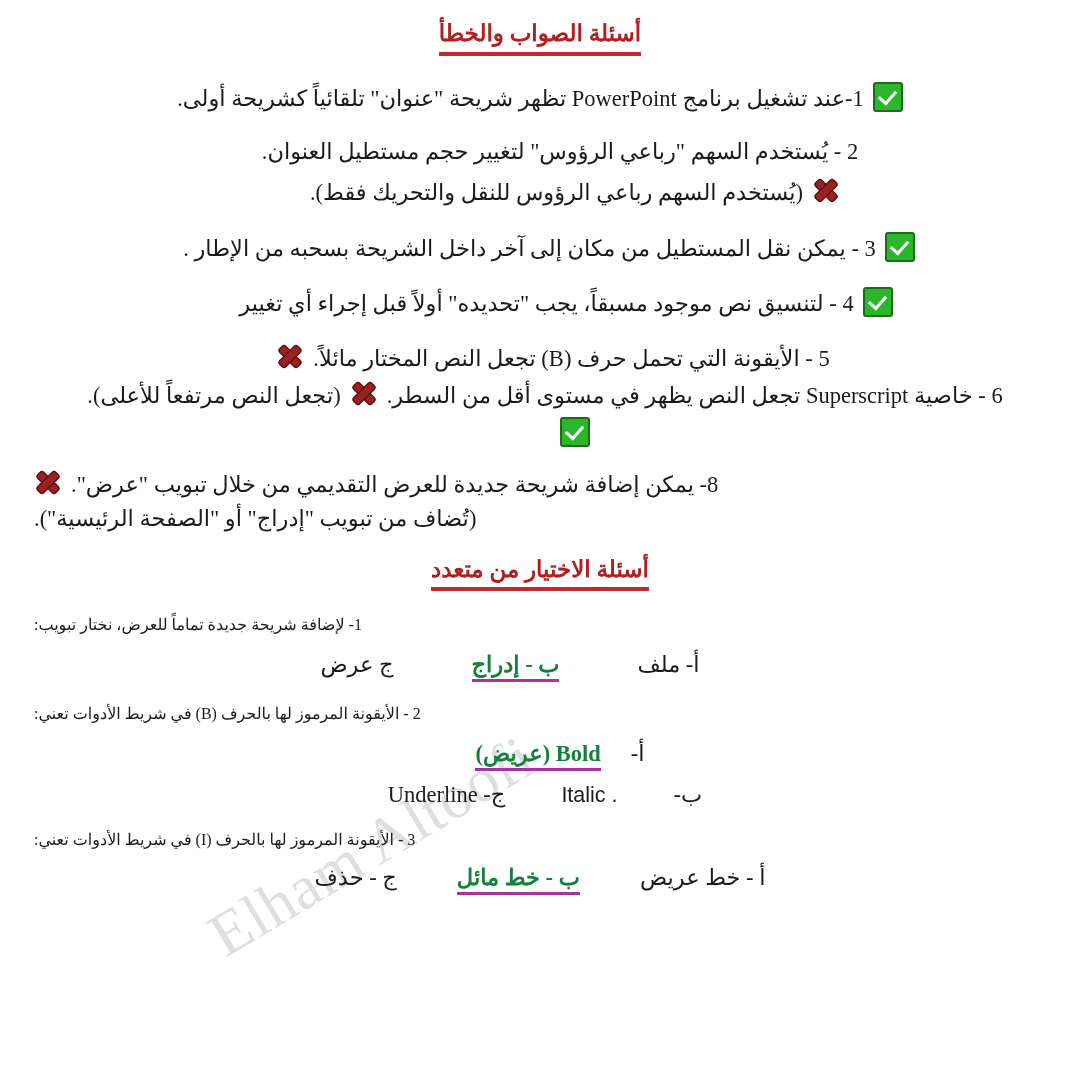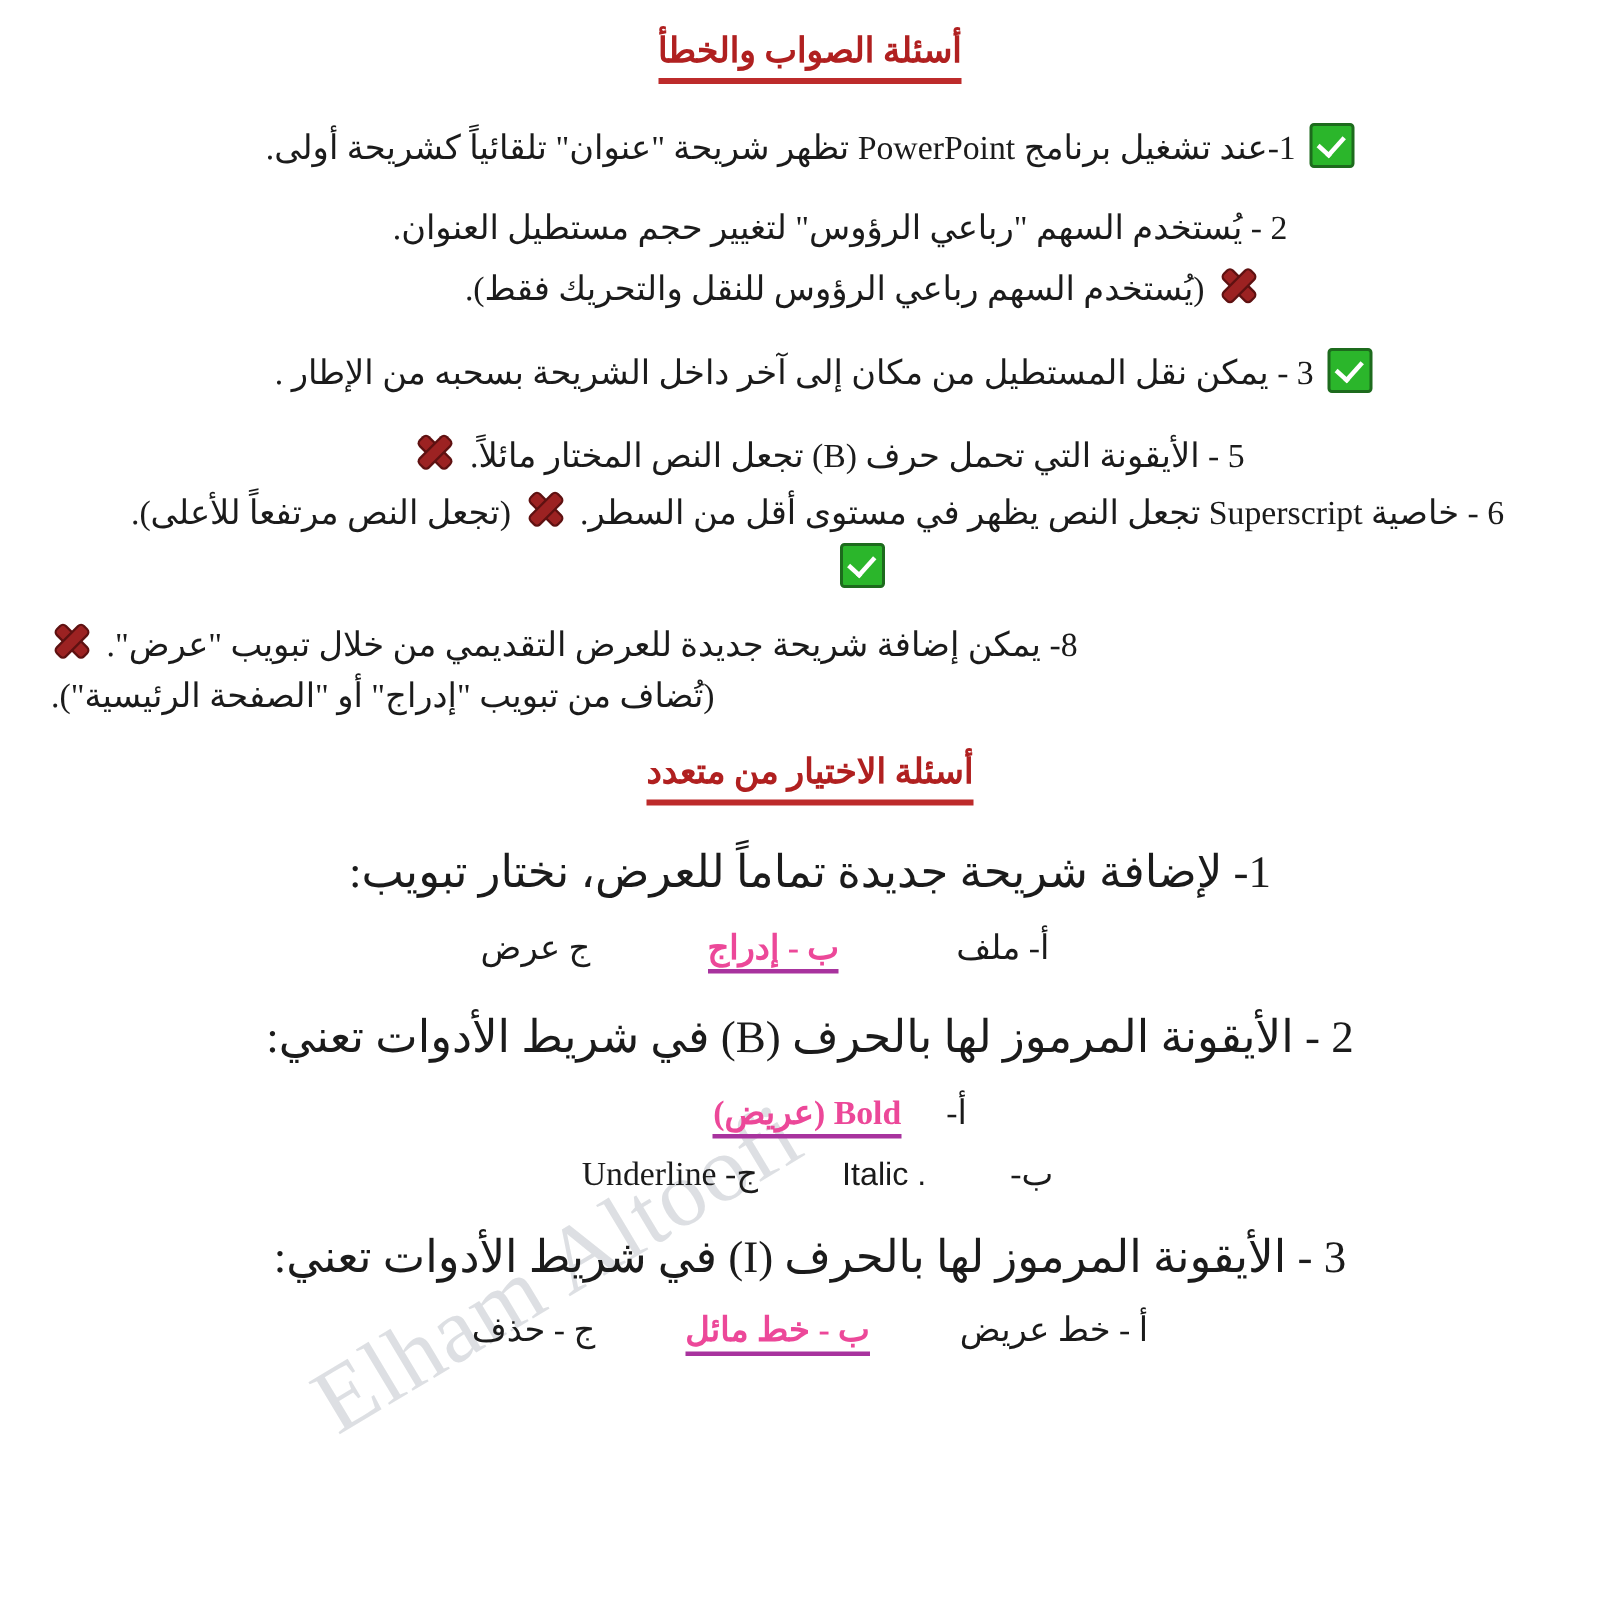--- a/index.html
+++ b/index.html
@@ -122,38 +122,38 @@
     width: 24px; height: 7px;
     background: #9c2222;
     border-radius: 2px;
     box-shadow: 0 0 0 1.5px #5e1111;
   }
   .mark.cross::before { transform: rotate(45deg); }
   .mark.cross::after  { transform: rotate(-45deg); }
 
   
   .mcq-stem {
-    font-size: 30px;
+    font-size: 16px;
     line-height: 1.5;
     margin: 0 0 14px 0;
-    text-align: center;
+    text-align: left;
   }
   .mcq-opts {
     display: flex;
     justify-content: center;
     align-items: baseline;
     gap: 0 54px;
     font-size: 22.5px;
     margin: 0 0 20px 0;
   }
   .mcq-opts.w1 { gap: 0 78px; padding-right: 60px; }
   .mcq-opts.w3 { gap: 0 60px; }
   .opt { white-space: nowrap; }
   .opt.answer {
-    color: #ec4899;
+    color: #15803d;
     font-weight: bold;
     border-bottom: 3px solid #a8339e;
     padding-bottom: 1px;
   }
 
   .mcq-opts.stack { flex-direction: column; align-items: center; gap: 10px 0; }
   .mcq-row {
     display: flex;
     justify-content: center;
     align-items: baseline;
@@ -186,20 +186,24 @@
     <div class="q align-center" style="margin-bottom:22px; padding-left:70px;">
       <span class="mark cross"></span>
       <span class="q-text">(يُستخدم السهم رباعي الرؤوس للنقل والتحريك فقط).</span>
     </div>
 
     <div class="q align-center" style="margin-bottom:21px; padding-left:18px;">
       <span class="mark check"></span>
       <span class="q-text">3 - يمكن نقل المستطيل من مكان إلى آخر داخل الشريحة بسحبه من الإطار .</span>
     </div>
 
+    <div class="q align-center" style="margin-bottom:21px; padding-left:52px;">
+      <span class="mark check"></span>
+      <span class="q-text">4 - لتنسيق نص موجود مسبقاً، يجب "تحديده" أولاً قبل إجراء أي تغيير</span>
+    </div>
 
     <div class="q align-center" style="margin-bottom: 4px; padding-left: 26px; justify-content: center; text-align: right;">
         <span class="q-text">5 - الأيقونة التي تحمل حرف (B) تجعل النص المختار مائلاً.</span>
         <span class="mark cross"></span>
       </div>
 
     <div class="q align-center" style="margin-bottom: 4px; padding-left: 10px; justify-content: center; text-align: right;">
         <span class="q-text">6 - خاصية Superscript تجعل النص يظهر في مستوى أقل من السطر.</span>
         <span class="mark cross"></span>
         <span class="q-text">(تجعل النص مرتفعاً للأعلى).</span>

